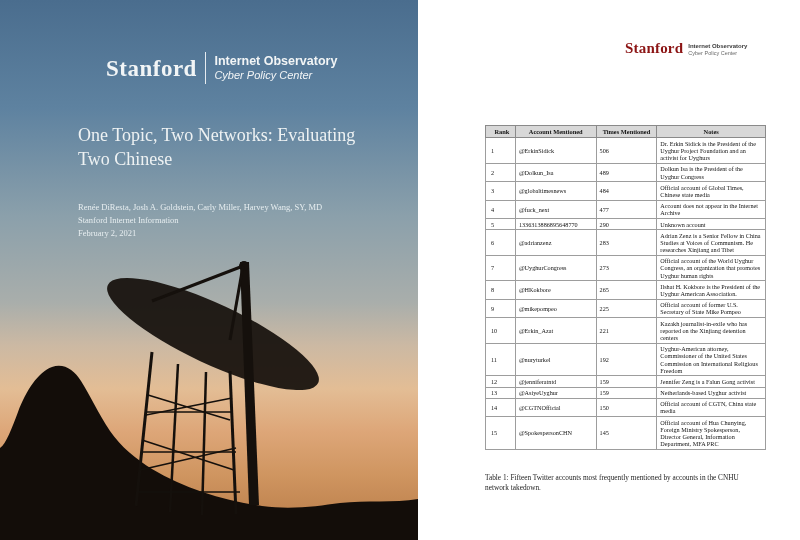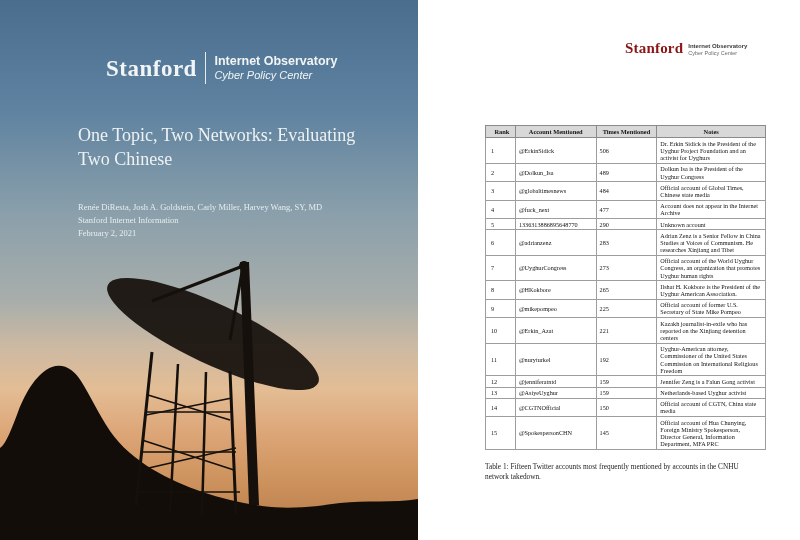--- a/index.html
+++ b/index.html
@@ -61,21 +61,21 @@
   table.mentions td{
     font-size:6.2px;line-height:1.16;padding:1.5px 3px;
     border:0.7px solid #9d9d9d;vertical-align:middle;text-align:left;
   }
   .c-rank{width:22px;padding-left:5px !important;}
   .c-account{width:76px;}
   .c-times{width:58px;}
   .c-notes{width:112px;}
 
   .table-caption{
-    margin-top:12px;width:272px;font-size:7.3px;line-height:1.35;color:#1c1c1c;
+    margin-top:23px;width:272px;font-size:7.3px;line-height:1.35;color:#1c1c1c;
   }
 </style>
 </head>
 <body>
 
 <div class="cover">
 
   <svg viewBox="0 0 418 540" aria-hidden="true">
 
     <path fill="#130d09" d="M0,540 L0,448 C6,444 12,428 18,412 C26,391 38,372 52,367 C64,363 74,370 81,381

